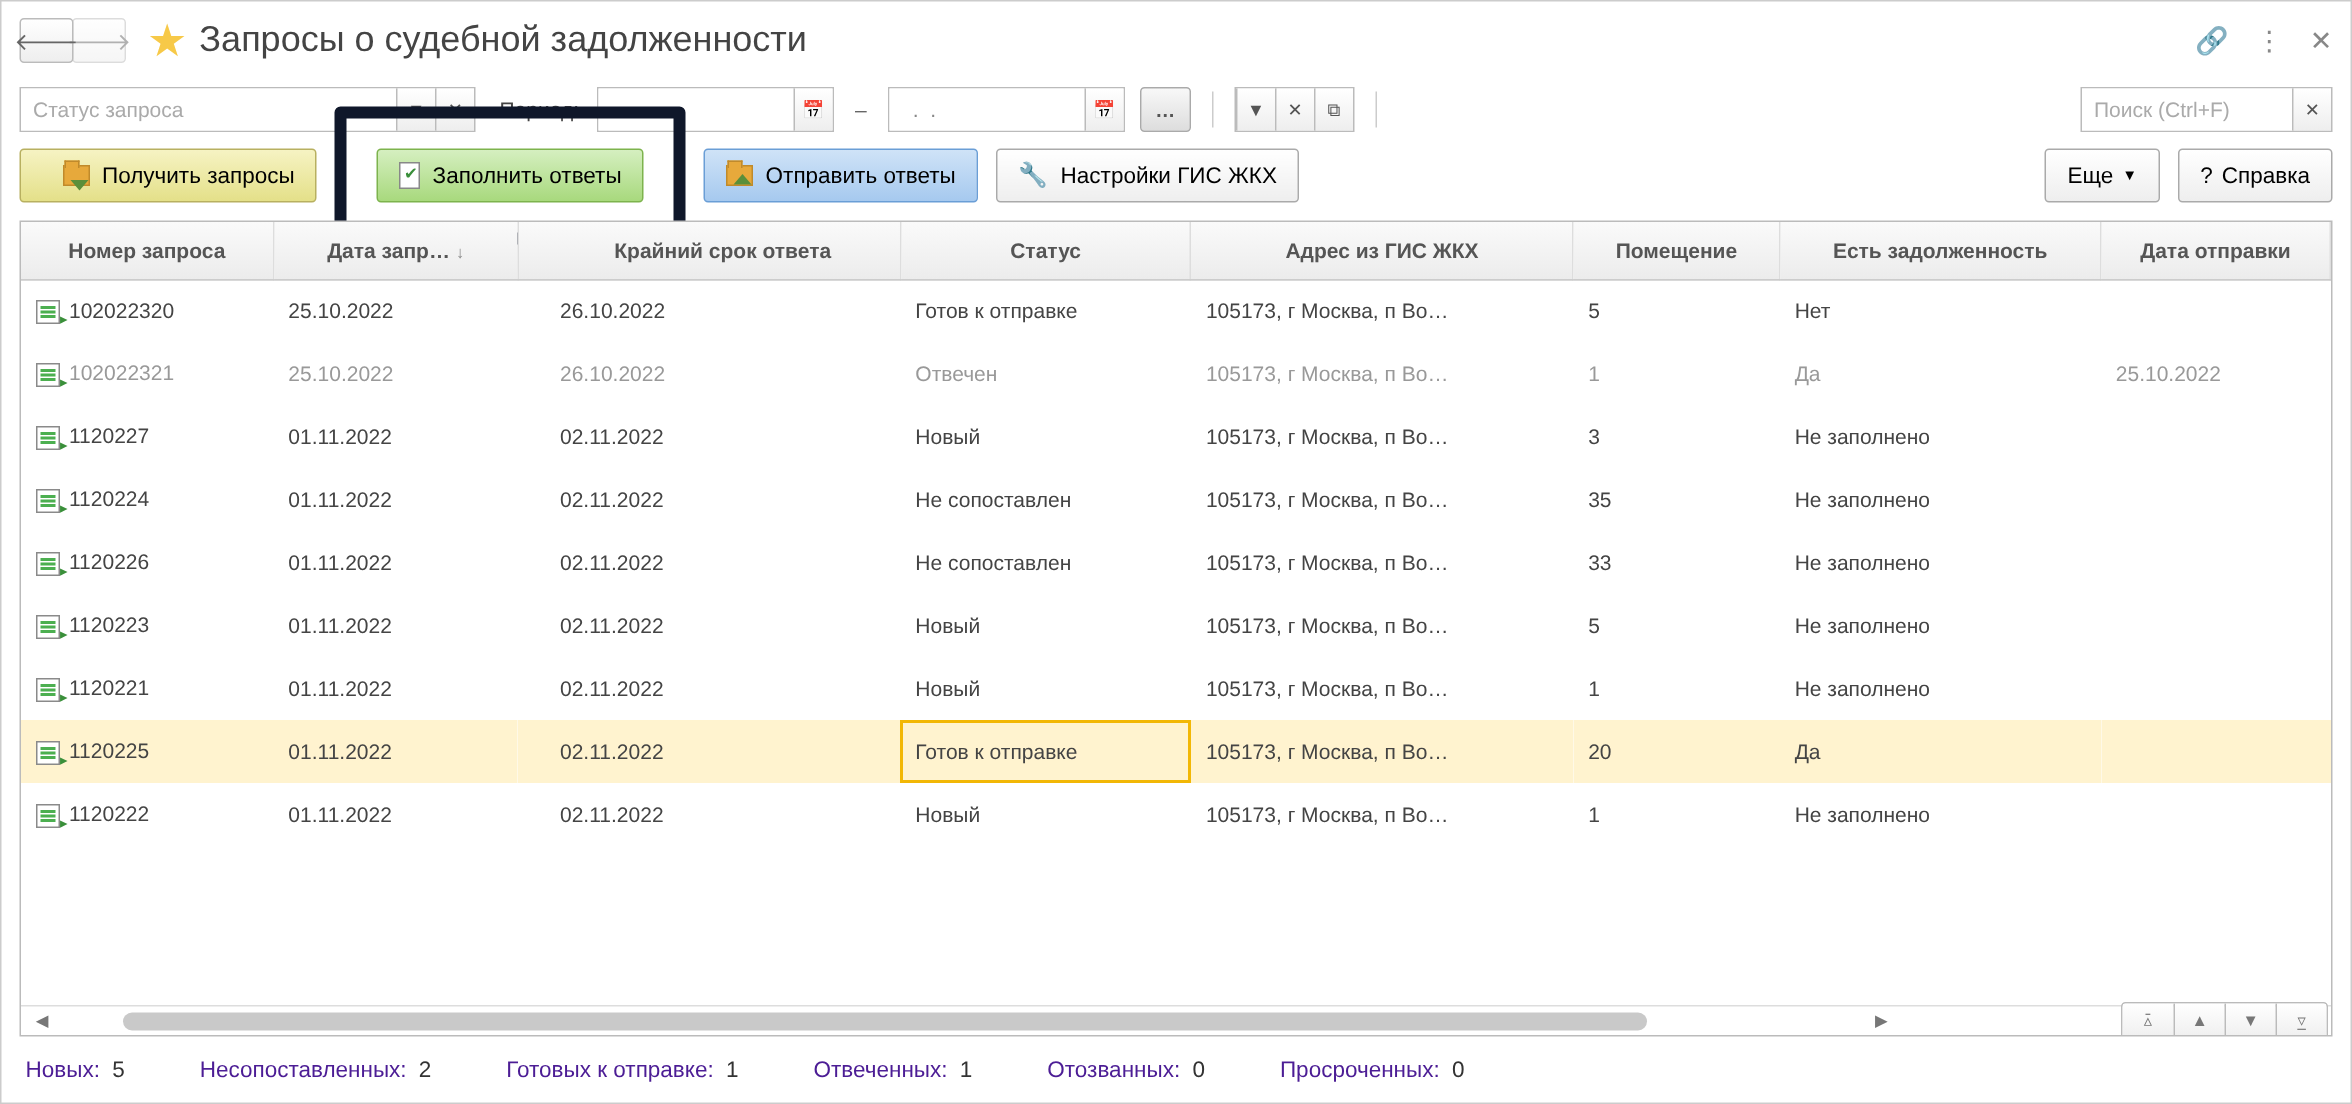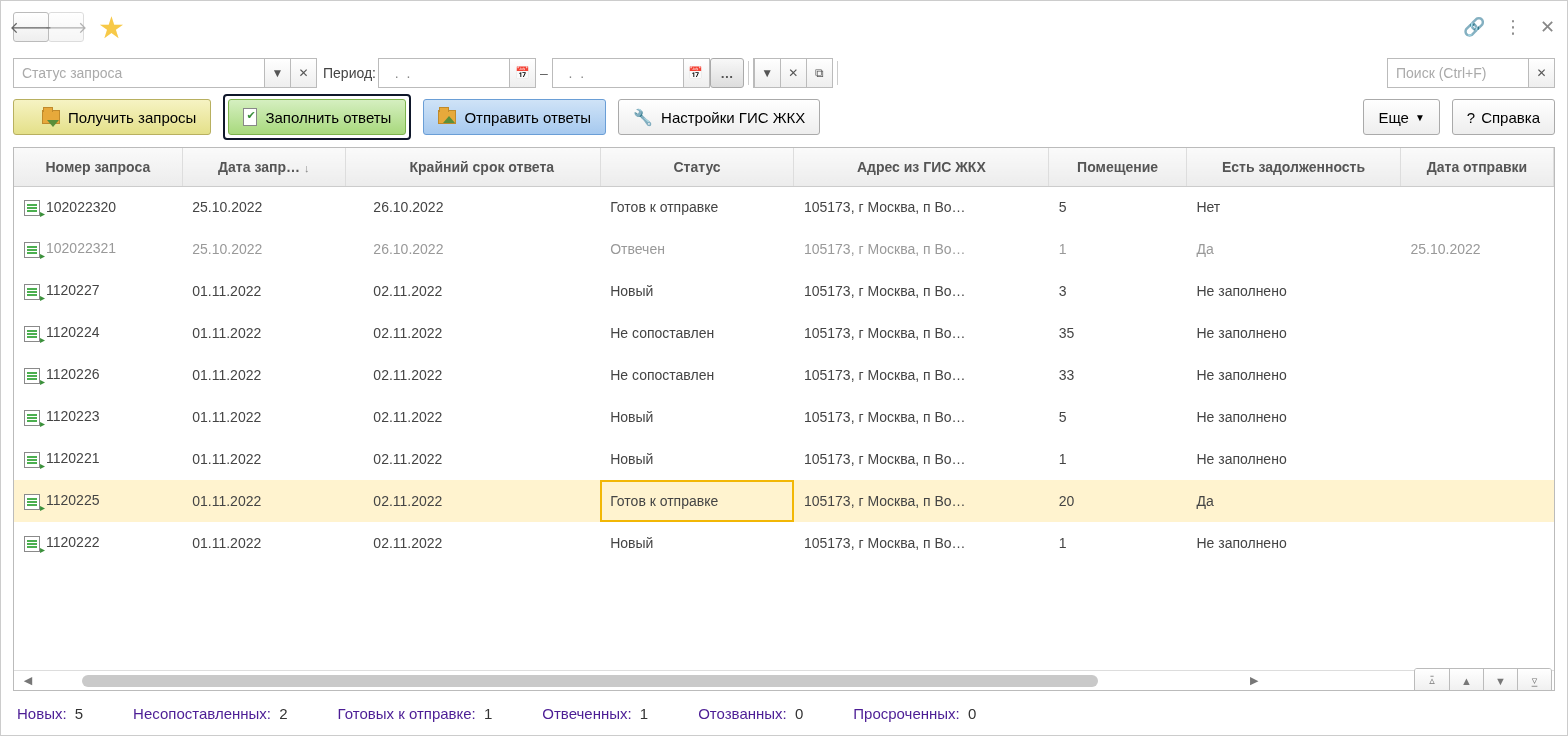--- a/index.html
+++ b/index.html
@@ -6,37 +6,37 @@
 body { font-family: Arial, sans-serif; font-size: 14px; background: #fff; color: #333; }
 .window { width: 1568px; height: 736px; display: flex; flex-direction: column; border: 1px solid #ccc; }
 .header-row { display: flex; align-items: center; padding: 6px 12px; height: 52px; }
 .nav-btn { width: 36px; height: 30px; border: 1px solid #bbb; background: linear-gradient(#fff,#eee); border-radius: 3px; display:flex; align-items:center; justify-content:center; cursor:pointer; color:#666; font-size:16px; }
 .nav-btn + .nav-btn { margin-left: -1px; }
 .star { color: #f7c948; font-size: 30px; margin: 0 8px 0 14px; }
 .page-title { font-size: 24px; color:#444; }
 .header-right { margin-left:auto; display:flex; gap:18px; align-items:center; color:#888; }
 .header-icon { cursor:pointer; font-size:18px; }
 
-.filter-row { display:flex; align-items:center; gap:0; padding: 4px 12px 8px; height:44px; }
+.filter-row { display:flex; align-items:center; gap:10px; padding: 4px 12px 8px; height:44px; }
 .combo-input { display:flex; align-items:center; border:1px solid #bbb; height:30px; background:#fff; }
 .combo-input input { border:none; outline:none; padding:0 8px; height:28px; font-size:14px; color:#888; }
 .combo-btn { width:26px; height:28px; border:none; border-left:1px solid #bbb; background:linear-gradient(#fff,#eee); cursor:pointer; font-size:12px; color:#555; display:flex;align-items:center;justify-content:center; }
 .period-lbl { color:#444; margin-left:6px; margin-right:2px; }
 .dash { margin:0 4px; color:#666; }
 .ellipsis-btn { width:34px; height:30px; border:1px solid #aaa; background:linear-gradient(#f8f8f8,#ddd); border-radius:3px; cursor:pointer; font-weight:bold; color:#555; }
 .vsep { width:1px; height:24px; background:#ccc; margin:0 4px; }
 .search-box { margin-left:auto; }
 
 .toolbar-row { display:flex; align-items:center; gap:12px; padding: 0 12px 10px; height:50px; }
 .tb-btn { height:36px; padding:0 14px; border:1px solid #999; border-radius:3px; display:flex; align-items:center; gap:8px; cursor:pointer; font-size:15px; }
 .btn-yellow { background: linear-gradient(#f6f3c3,#e4e089); border-color:#b8b060;padding-left:28px; }
 .btn-green { background: linear-gradient(#d5efc0,#a8d97d); border-color:#7db34d; }
 .btn-blue  { background: linear-gradient(#cfe3f7,#a6c9ef); border-color:#6a9ed6; }
 .btn-plain { background: linear-gradient(#fff,#eee); border-color:#aaa; }
-.highlight-red { padding:3px; border:2px solid #0f172a; border-radius:4px; }
+.highlight-red { padding:20px; border:8px solid #0f172a; border-radius:4px; }
 .folder-ic { width:18px; height:14px; background:#e7a93b; border:1px solid #c08a2b; position:relative; }
 .folder-ic::before{content:"";position:absolute;top:-4px;left:0;width:8px;height:4px;background:#e7a93b;border:1px solid #c08a2b;border-bottom:none;}
 .folder-arrow{position:absolute;right:-2px;bottom:-2px;width:0;height:0;}
 .arr-in{border-left:6px solid transparent;border-right:6px solid transparent;border-top:7px solid #5a8f3a;transform:translate(-2px,2px);}
 .arr-out{border-left:6px solid transparent;border-right:6px solid transparent;border-bottom:7px solid #5a8f3a;transform:translate(-2px,-2px);}
 .doc-ic{width:14px;height:18px;background:#fff;border:1px solid #888;position:relative;}
 .doc-ic::after{content:"✔";position:absolute;left:2px;top:0;font-size:11px;color:#3a8f3a;}
 .wrench-ic{font-size:16px;color:#555;}
 .toolbar-right { margin-left:auto; display:flex; gap:12px; }
 .more-btn, .help-btn { height:36px; padding:0 14px; border:1px solid #aaa; background:linear-gradient(#fff,#eee); border-radius:3px; display:flex;align-items:center;gap:6px;cursor:pointer;font-size:15px;}
@@ -71,20 +71,21 @@
 </style>
 </head>
 <body>
 
 <div class="window">
 
   <div class="header-row">
     <button class="nav-btn">🡐</button>
     <button class="nav-btn" style="opacity:.5">🡒</button>
     <span class="star">★</span>
+    <span class="page-title">Запросы о судебной задолженности</span>
     <div class="header-right">
       <span class="header-icon">🔗</span>
       <span class="header-icon">⋮</span>
       <span class="header-icon">✕</span>
     </div>
   </div>
 
   <div class="filter-row">
     <div class="combo-input">
       <input style="width: 250px;" placeholder="Статус запроса">

